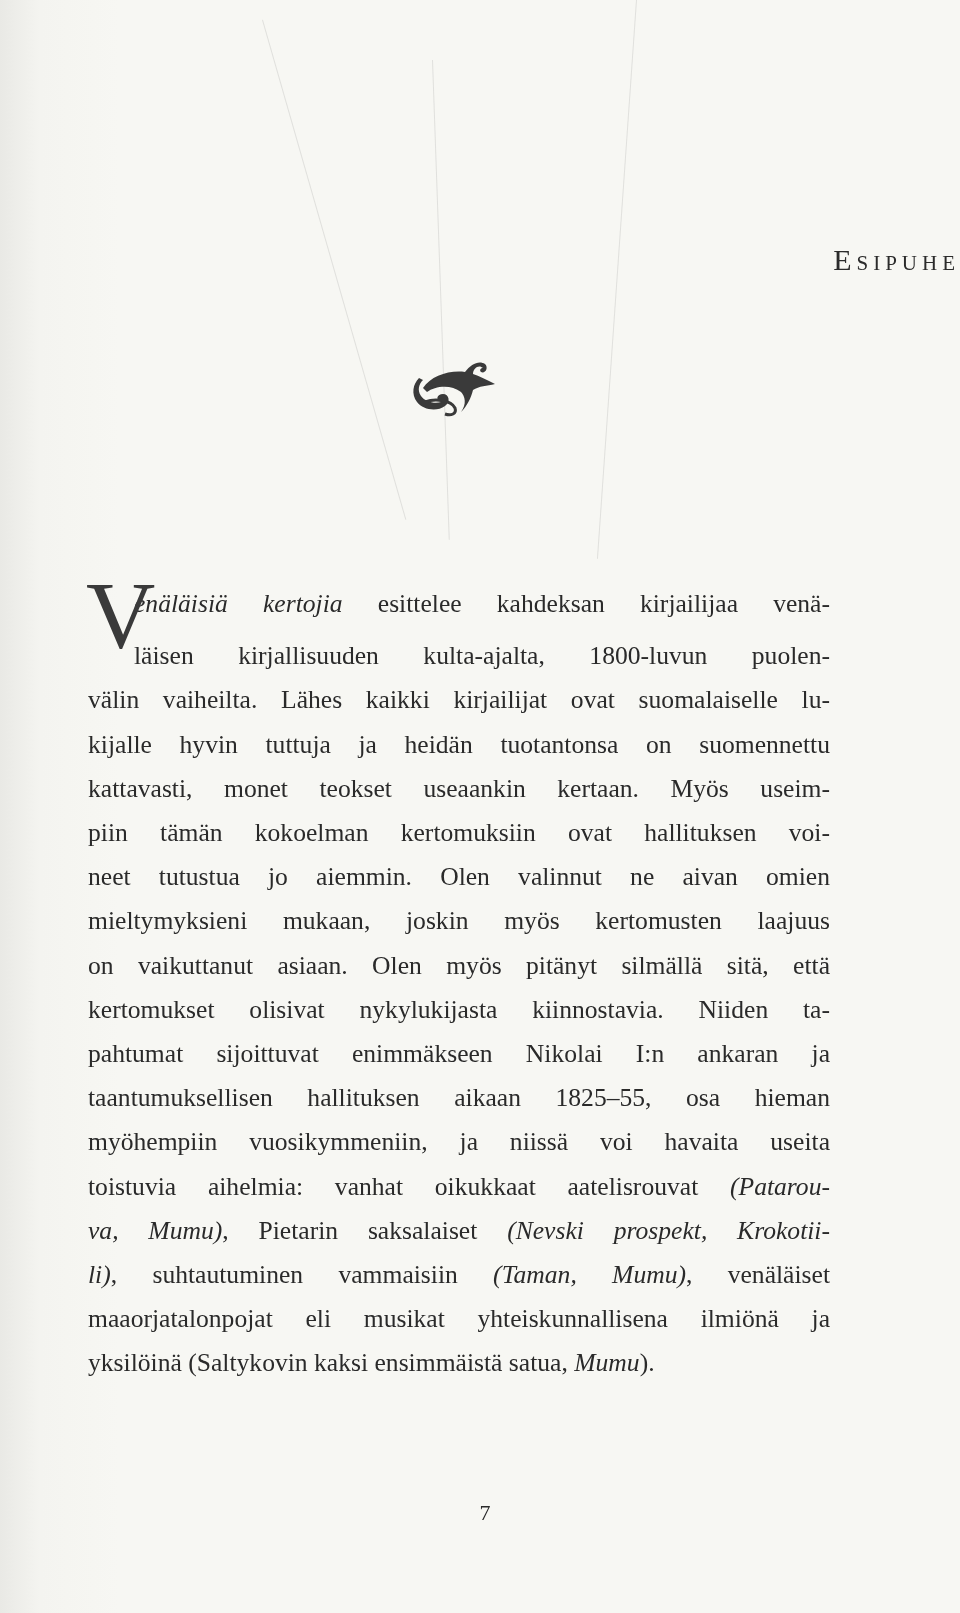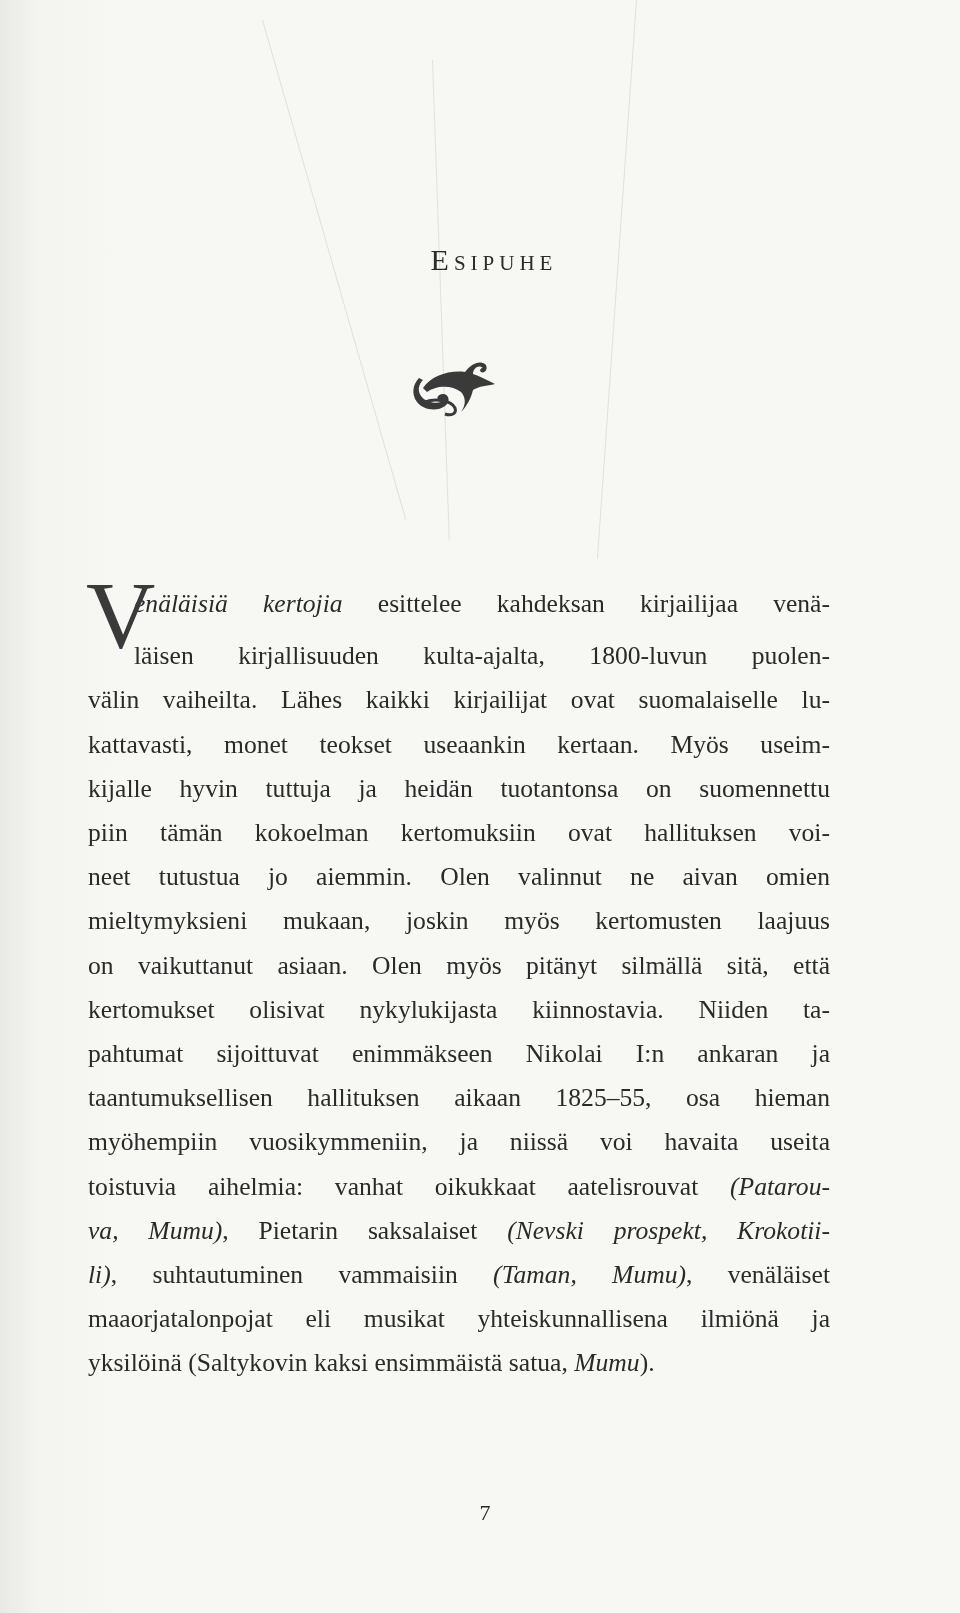--- a/index.html
+++ b/index.html
@@ -25,21 +25,21 @@
       position: absolute;
       background: rgba(120,120,120,0.18);
       width: 1px;
       transform-origin: top left;
     }
     .chapter-title {
       position: absolute;
       top: 243px;
       left: 0;
       width: 960px;
-      text-align: center;
+      text-align: right;
       font-size: 30px;
       letter-spacing: 5px;
       font-variant: small-caps;
       color: #2b2b2b;
       padding-left: 28px;
       box-sizing: border-box;
     }
     .ornament {
       position: absolute;
       top: 358px;
@@ -104,22 +104,22 @@
     <path fill="#3a3a3a" d="M18 30 C26 18 44 12 60 14 C66 6 74 2 80 6 C84 10 80 16 76 14 C74 12 76 10 78 10 C74 6 68 10 68 16 C74 18 82 22 90 26 C82 28 74 28 68 32 C66 40 62 48 56 54 C62 46 60 38 56 34 C46 26 30 28 22 34 Z"></path>
     <path fill="none" stroke="#3a3a3a" stroke-width="3" d="M20 44 C30 40 46 42 50 50 C52 56 46 58 40 56"></path>
   </svg>
 
   <div class="body-text">
     <span class="dropcap">V</span>
 
     <span class="line indent"><em>enäläisiä kertojia</em><span> esittelee kahdeksan kirjailijaa venä-</span></span>
     <span class="line indent">läisen kirjallisuuden kulta-ajalta, 1800-luvun puolen-</span>
     <span class="line">välin vaiheilta. Lähes kaikki kirjailijat ovat suomalaiselle lu-</span>
+    <span class="line">kijalle hyvin tuttuja ja heidän tuotantonsa on suomennettu</span>
     <span class="line">kattavasti, monet teokset useaankin kertaan. Myös useim-</span>
-    <span class="line">kijalle hyvin tuttuja ja heidän tuotantonsa on suomennettu</span>
     <span class="line">piin tämän kokoelman kertomuksiin ovat hallituksen voi-</span>
     <span class="line">neet tutustua jo aiemmin. Olen valinnut ne aivan omien</span>
     <span class="line">mieltymyksieni mukaan, joskin myös kertomusten laajuus</span>
     <span class="line">on vaikuttanut asiaan. Olen myös pitänyt silmällä sitä, että</span>
     <span class="line">kertomukset olisivat nykylukijasta kiinnostavia. Niiden ta-</span>
     <span class="line">pahtumat sijoittuvat enimmäkseen Nikolai I:n ankaran ja</span>
     <span class="line">taantumuksellisen hallituksen aikaan 1825–55, osa hieman</span>
     <span class="line">myöhempiin vuosikymmeniin, ja niissä voi havaita useita</span>
     <span class="line"><span>toistuvia aihelmia: vanhat oikukkaat aatelisrouvat </span><em>(Patarou-</em></span>
     <span class="line"><em>va, Mumu)</em><span>, Pietarin saksalaiset </span><em>(Nevski prospekt, Krokotii-</em></span>

